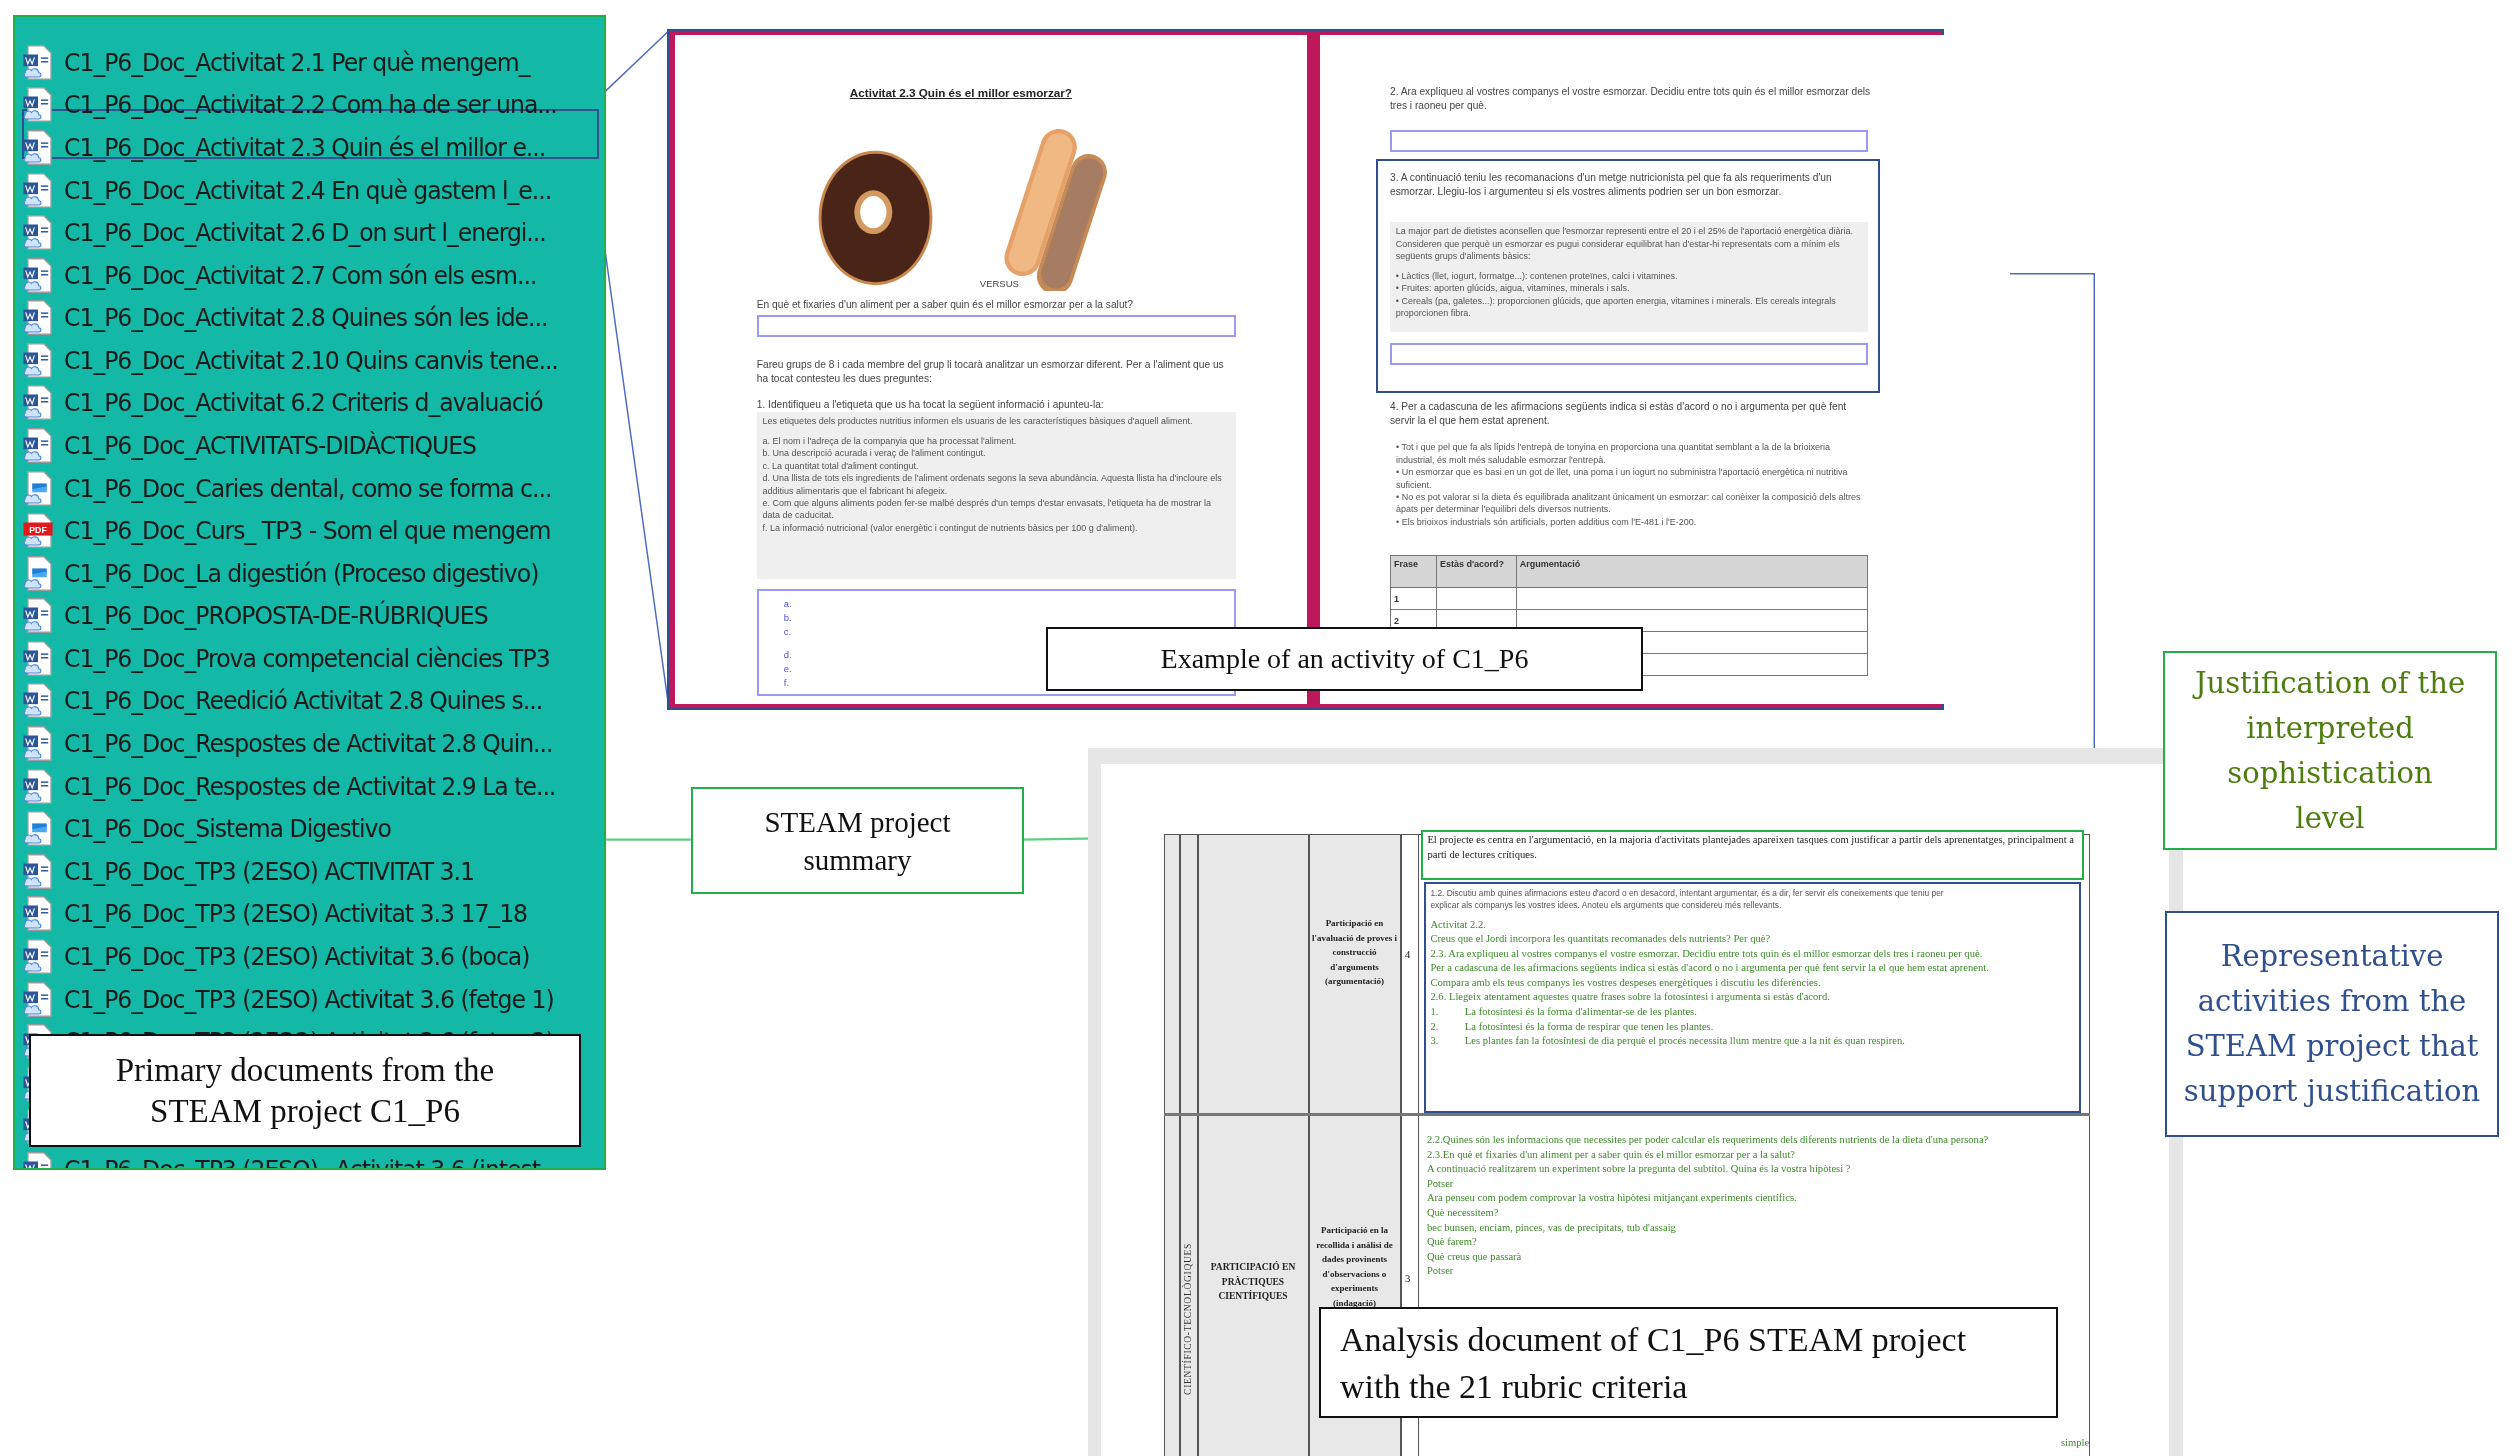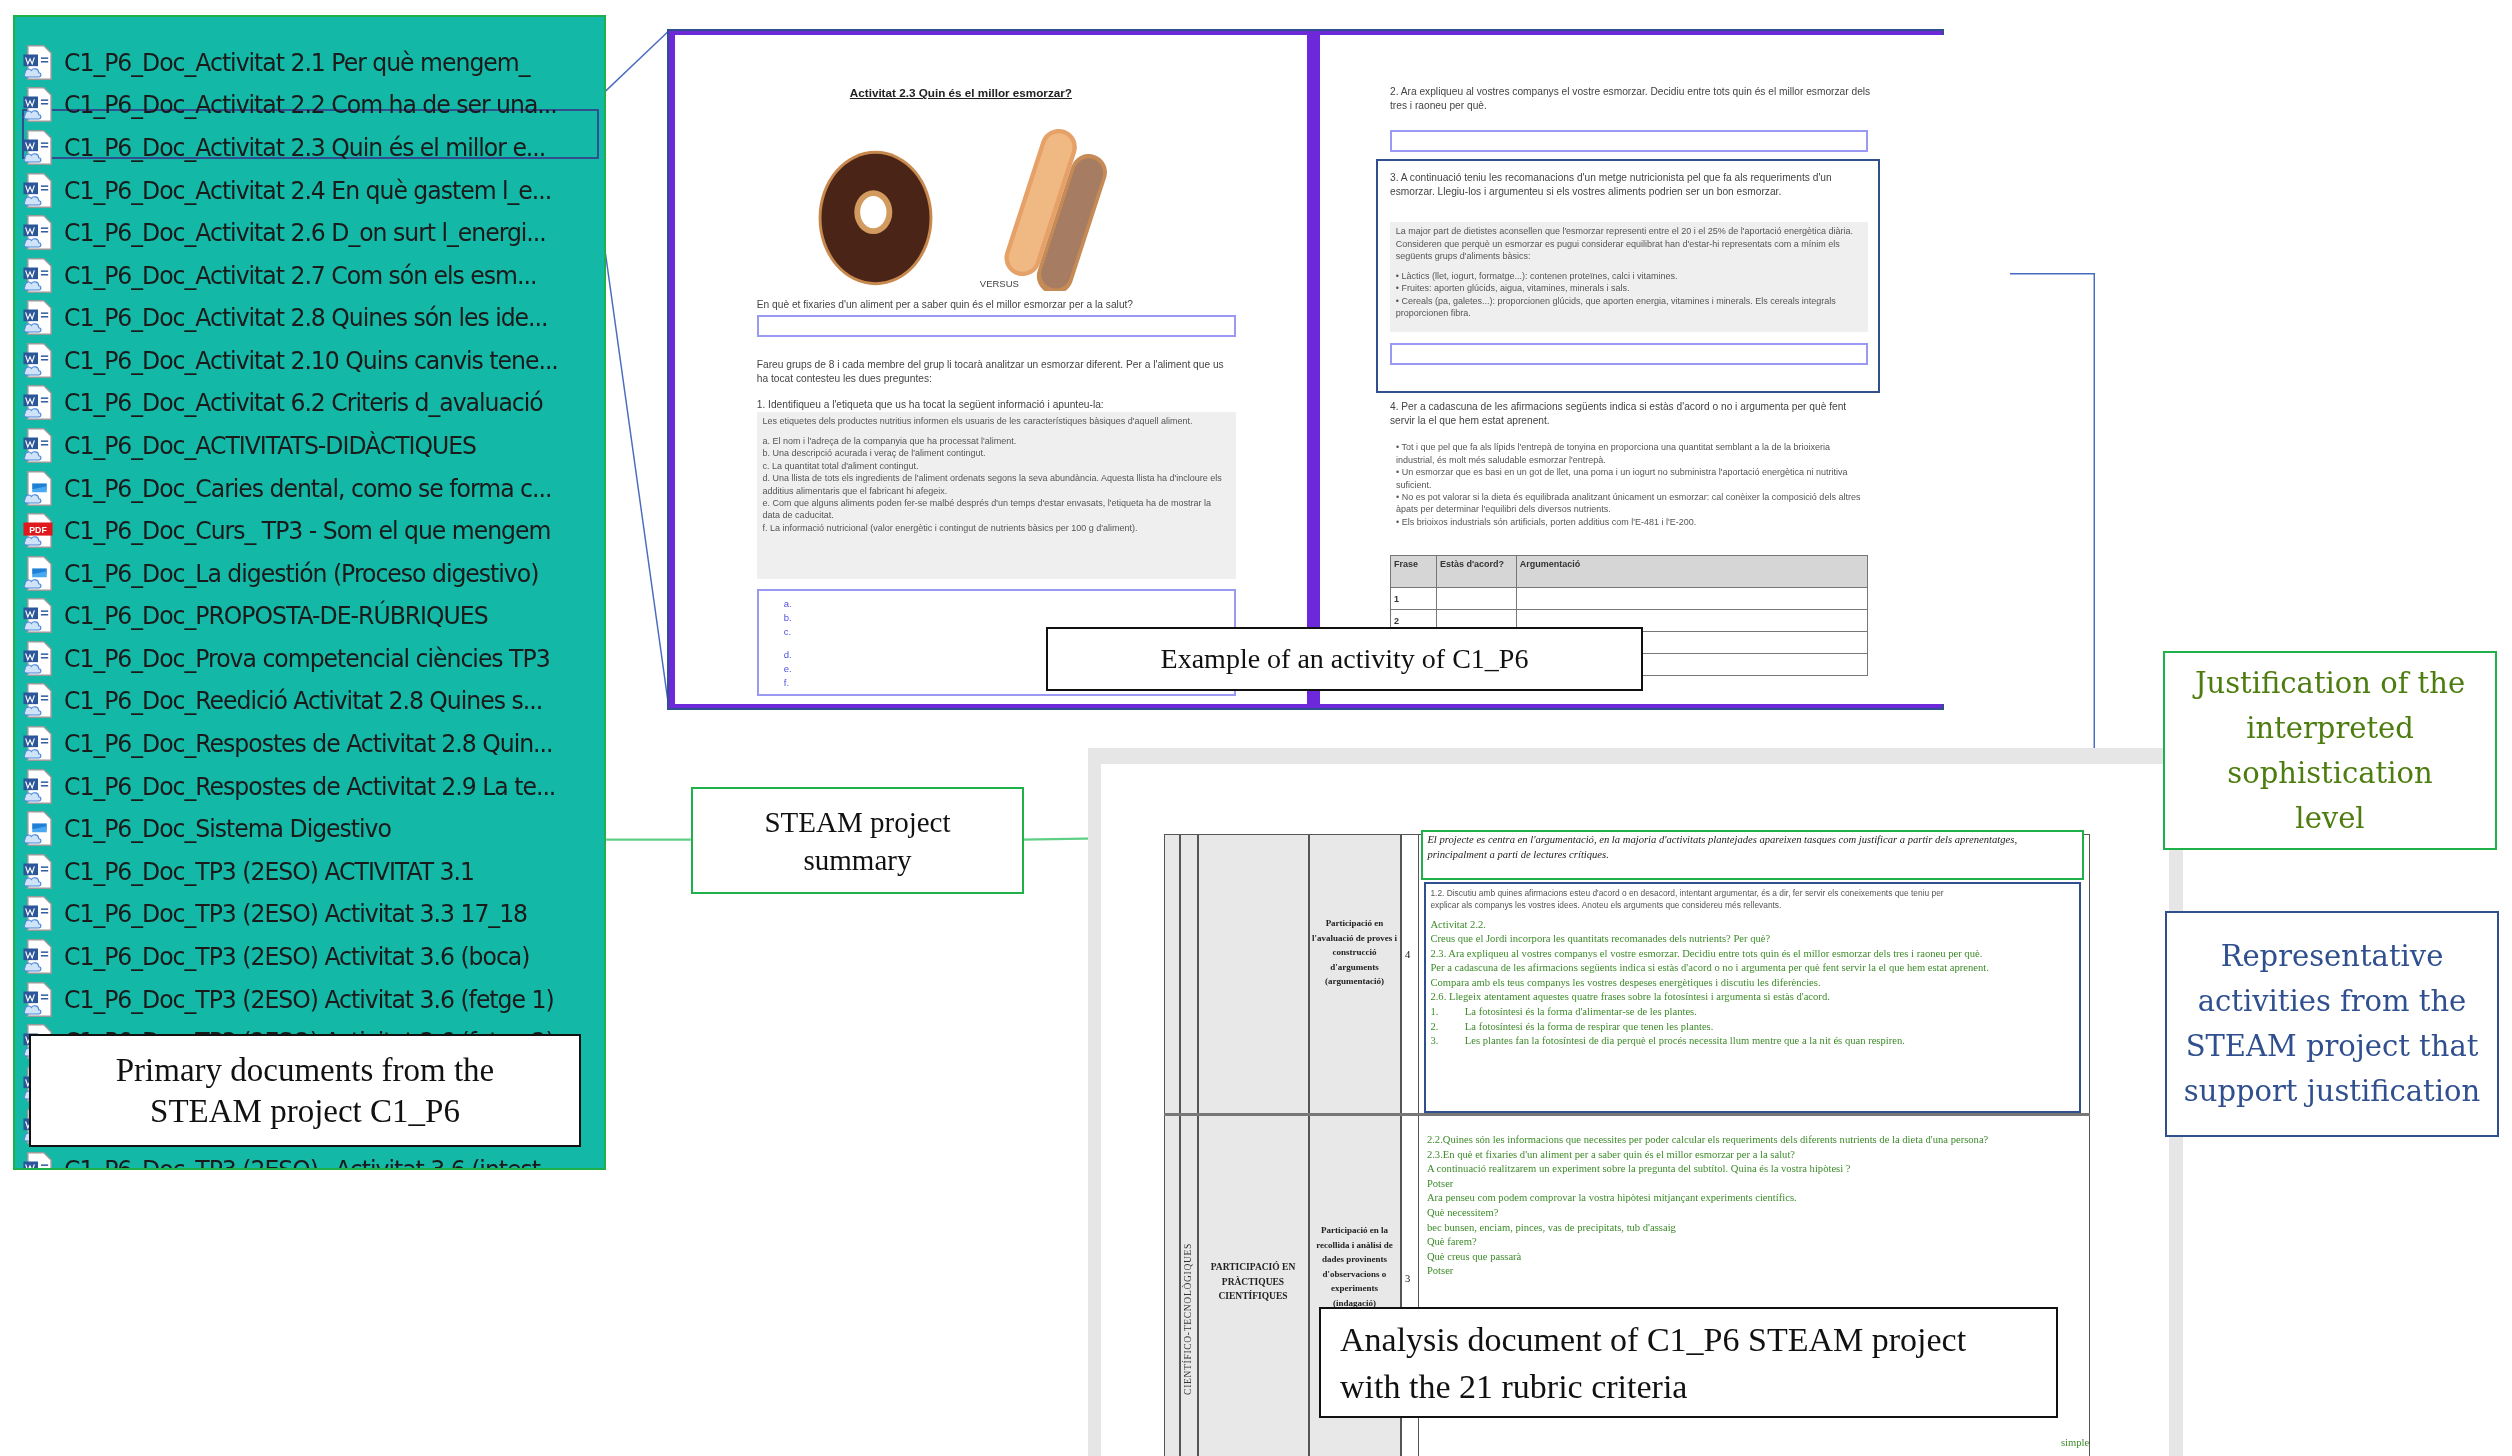--- a/index.html
+++ b/index.html
@@ -12,21 +12,21 @@
   .file-icon { width:32px; height:37px; margin-right:10.2px; position:relative; flex:0 0 32px; }
   .file-label { font-family:"DejaVu Sans", sans-serif; font-size:25.6px; letter-spacing:-1.1px; color:#1a1a1a; white-space:nowrap; transform:scaleX(0.92); transform-origin:left center; }
   .sel-box { position:absolute; left:7.3px; top:92px; width:577px; height:50px; border:2.9px solid #2f4f8f; box-sizing:border-box; }
 
   
   .label-box { position:absolute; background:#fff; border:2.9px solid #111; box-sizing:border-box; display:flex; align-items:center; justify-content:center; text-align:center; font-family:"Liberation Serif", serif; color:#111; }
   .green-box { position:absolute; background:#fff; border:2.9px solid #1fb04a; box-sizing:border-box; display:flex; align-items:center; justify-content:center; text-align:center; font-family:"DejaVu Serif", serif; }
   .blue-box { position:absolute; background:#fff; border:2.9px solid #2f4f8f; box-sizing:border-box; display:flex; align-items:center; justify-content:center; text-align:center; font-family:"DejaVu Serif", serif; }
 
   
-  #example-frame { left:667px; top:29px; width:1277px; height:681px; border:2.9px solid #2f4f8f; box-sizing:border-box; background:#6d28d9; }
+  #example-frame { left:667px; top:29px; width:1277px; height:681px; border:2.9px solid #2f4f8f; box-sizing:border-box; background:#be185d; }
   .page { position:absolute; background:#fff; top:4.4px; bottom:4.4px; font-family:"Liberation Sans", sans-serif; color:#333; }
   .doc-text { position:absolute; font-size:10.2px; line-height:14px; color:#444; }
   .gray-block { position:absolute; background:#efefef; font-size:9px; line-height:12.4px; color:#555; padding:2.9px 5.8px; box-sizing:border-box; }
   .answer-box { position:absolute; border:2.2px solid #9a9af5; box-sizing:border-box; background:#fff; }
   .answer-letters { font-size:9.5px; color:#4f4fe0; line-height:14px; }
 
   
   #analysis-frame { left:1088px; top:748px; width:1095px; height:716px; background:#e6e6e6; }
   #analysis-page { position:absolute; left:13px; top:16px; width:1068px; height:716px; background:#fff; }
   .rubric-table { position:absolute; left:63px; top:70px; width:926px; height:657px; }
@@ -477,21 +477,21 @@
 
       <div class="abs" style="left:0; top:279px; width:926px; height:2.9px; background:#777;"></div>
 
       <div class="abs" style="left:17.5px; top:409px; width:14.6px; height:241px; overflow:hidden;">
         <div style="transform:rotate(-90deg); transform-origin:left top; position:absolute; left:1.5px; top:241px; width:241px; font-family:'Liberation Serif', serif; font-size:9.5px; letter-spacing:0.7px; color:#333; white-space:nowrap; text-align:right;">CIENTÍFICO-TECNOLÒGIQUES</div>
       </div>
 
       <div class="crit" style="position:absolute; left:146px; top:82px; width:89px;">Participació en l'avaluació de proves i construcció d'arguments (argumentació)</div>
       <div class="rt" style="position:absolute; left:241px; top:114px;">4</div>
       <div class="abs" style="left:257px; top:-4.4px; width:663px; height:50px; border:2.9px solid #1fb04a; box-sizing:border-box; background:#fff; padding:1.5px 4.4px;">
-        <div class="rt" style="color:#222;font-style:italic;">El projecte es centra en l'argumentació, en la majoria d'activitats plantejades apareixen tasques com justificar a partir dels aprenentatges, principalment a parti de lectures crítiques.</div>
+        <div class="rt" style="color:#222;">El projecte es centra en l'argumentació, en la majoria d'activitats plantejades apareixen tasques com justificar a partir dels aprenentatges, principalment a parti de lectures crítiques.</div>
       </div>
       <div class="abs" style="left:260px; top:48px; width:657px; height:231px; border:2.9px solid #2f4f8f; box-sizing:border-box; padding:2.9px 4.4px; overflow:hidden;">
         <div style="font-family:'Liberation Sans', sans-serif; font-size:8.4px; line-height:12.4px; color:#555; width:526px;">1.2. Discutiu amb quines afirmacions esteu d'acord o en desacord, intentant argumentar, és a dir, fer servir els coneixements que teniu per explicar als companys les vostres idees. Anoteu els arguments que considereu més rellevants.</div>
         <div style="height:5.8px"></div>
         <div class="rt green-txt">Activitat 2.2.</div>
         <div class="rt green-txt">Creus que el Jordi  incorpora les quantitats recomanades dels nutrients? Per què?</div>
         <div class="rt green-txt">2.3. Ara expliqueu al vostres companys el vostre esmorzar. Decidiu entre tots quin és el millor esmorzar dels tres i raoneu per què.</div>
         <div class="rt green-txt">Per a cadascuna de les afirmacions següents indica si estàs d'acord o no i argumenta per què fent servir la el que hem estat aprenent.</div>
         <div class="rt green-txt">Compara amb els teus companys les vostres despeses energètiques i discutiu les diferències.</div>
         <div class="rt green-txt">2.6. Llegeix atentament aquestes quatre frases sobre la fotosíntesi i argumenta si estàs d'acord.</div>

